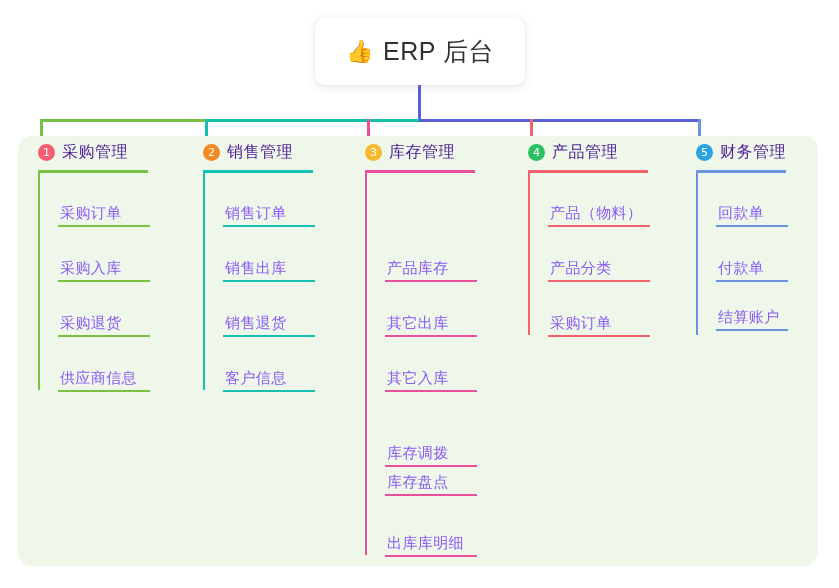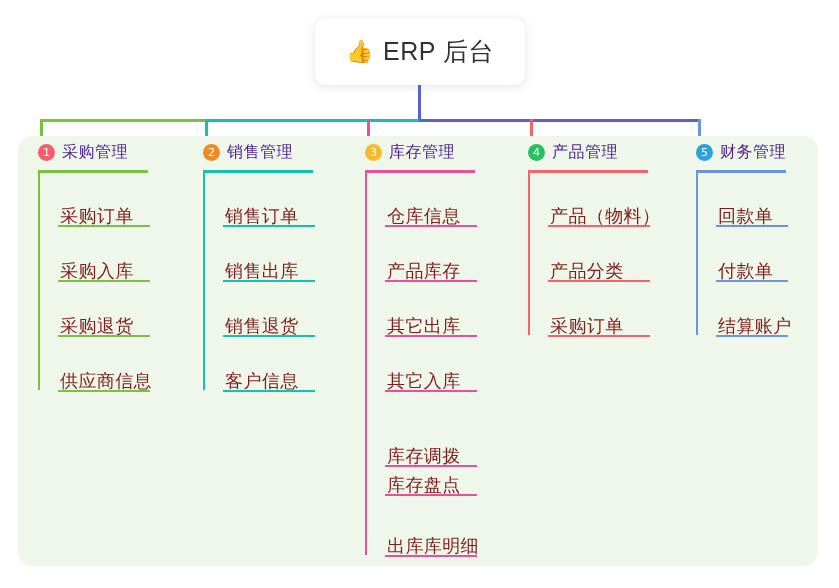--- a/index.html
+++ b/index.html
@@ -47,21 +47,21 @@
     width:17px;height:17px;border-radius:50%;
     color:#fff;font-size:11px;line-height:17px;text-align:center;
     font-family:"DejaVu Sans",sans-serif;flex:none;
   }
   .col-title{font-size:16px;color:#4c1d95;letter-spacing:.5px;}
   .head-rule{position:absolute;left:0;top:34px;height:3px;}
   .col-stem{position:absolute;left:0;top:34px;width:2px;}
 
   .item{position:absolute;left:0;}
   .item-label{
-    position:absolute;left:22px;top:0;font-size:18px;color:#7f1d1d;
+    position:absolute;left:22px;top:0;font-size:15px;color:#8b5cf6;
     white-space:nowrap;letter-spacing:.4px;
   }
   .item-rule{position:absolute;left:20px;top:21px;height:2px;}
 </style>
 </head>
 <body>
 
 <div id="stage">
 
   <div class="root-card">
@@ -134,24 +134,20 @@
           <div class="item-rule" style="width: 92px; background: rgb(20, 192, 174);"></div>
         </div>
       </div>
       <div class="col" style="left: 365px; top: 136px; width: 150px; height: 430px;">
         <div class="col-head">
           <span class="badge" style="background: rgb(246, 187, 44);">3</span>
           <span class="col-title">库存管理</span>
         </div>
         <div class="head-rule" style="width: 110px; background: rgb(232, 80, 155);"></div>
         <div class="col-stem" style="height: 385px; background: rgb(232, 80, 155);"></div>
-        <div class="item" style="top: 68px; width: 130px; height: 24px;">
-          <span class="item-label">仓库信息</span>
-          <div class="item-rule" style="width: 92px; background: rgb(232, 80, 155);"></div>
-        </div>
         <div class="item" style="top: 123px; width: 130px; height: 24px;">
           <span class="item-label">产品库存</span>
           <div class="item-rule" style="width: 92px; background: rgb(232, 80, 155);"></div>
         </div>
         <div class="item" style="top: 178px; width: 130px; height: 24px;">
           <span class="item-label">其它出库</span>
           <div class="item-rule" style="width: 92px; background: rgb(232, 80, 155);"></div>
         </div>
         <div class="item" style="top: 233px; width: 130px; height: 24px;">
           <span class="item-label">其它入库</span>
@@ -198,20 +194,20 @@
         <div class="head-rule" style="width: 90px; background: rgb(109, 147, 224);"></div>
         <div class="col-stem" style="height: 165px; background: rgb(109, 147, 224);"></div>
         <div class="item" style="top: 68px; width: 110px; height: 24px;">
           <span class="item-label">回款单</span>
           <div class="item-rule" style="width: 72px; background: rgb(109, 147, 224);"></div>
         </div>
         <div class="item" style="top: 123px; width: 110px; height: 24px;">
           <span class="item-label">付款单</span>
           <div class="item-rule" style="width: 72px; background: rgb(109, 147, 224);"></div>
         </div>
-        <div class="item" style="top: 178px; width: 110px; height: 24px;">
+        <div class="item" style="top: 172px; width: 110px; height: 24px;">
           <span class="item-label">结算账户</span>
           <div class="item-rule" style="width: 72px; background: rgb(109, 147, 224);"></div>
         </div>
       </div>
     </div>
 
 </div>
 
 </body></html>

